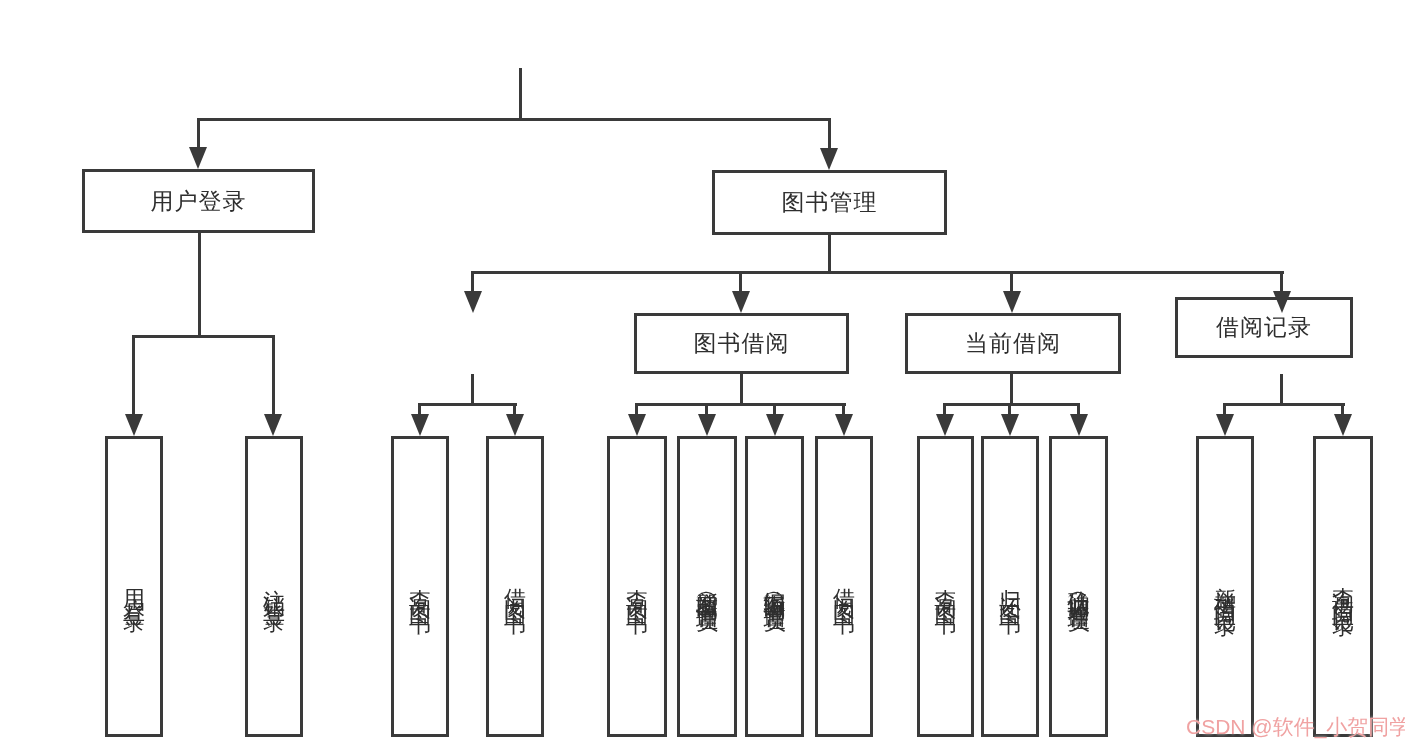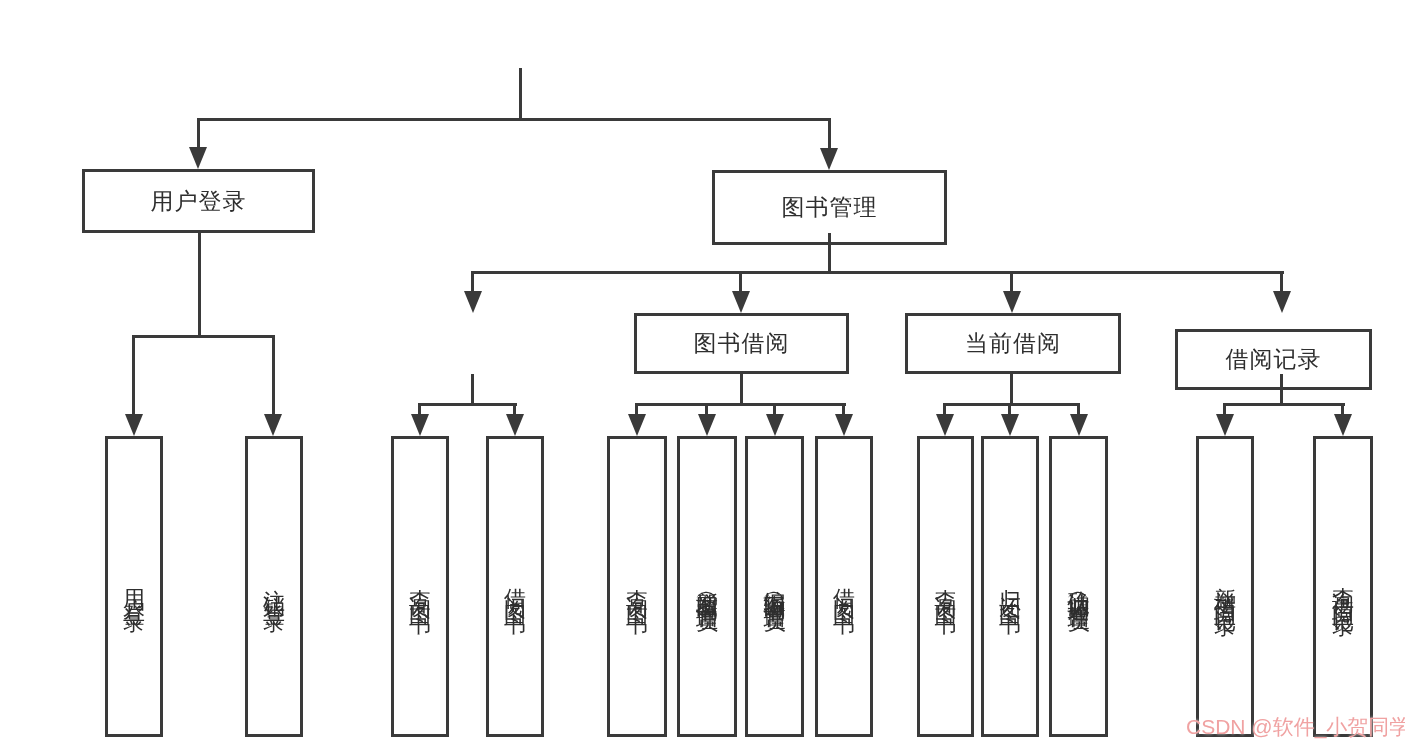--- a/index.html
+++ b/index.html
@@ -36,34 +36,34 @@
 </head>
 <body>
 
 <div id="stage">
 
 
   <div class="box" style="left:82px;top:169px;width:233px;height:64px">
     <span class="lbl">用户登录</span>
   </div>
 
-  <div class="box" style="left:712px;top:170px;width:235px;height:75px">
+  <div class="box" style="left:712px;top:170px;width:235px;height:65px">
     <span class="lbl">图书管理</span>
   </div>
 
 
   <div class="box" style="left:634px;top:313px;width:215px;height:61px">
     <span class="lbl">图书借阅</span>
   </div>
 
   <div class="box" style="left:905px;top:313px;width:216px;height:61px">
     <span class="lbl">当前借阅</span>
   </div>
 
-  <div class="box" style="left:1175px;top:329px;width:197px;height:61px">
+  <div class="box" style="left:1175px;top:297px;width:178px;height:61px">
     <span class="lbl">借阅记录</span>
   </div>
 
   <div class="box leaf" style="left:105px;top:436px;width:58px;height:301px">
     <span class="lbl">用户登录</span>
   </div>
 
   <div class="box leaf" style="left:245px;top:436px;width:58px;height:301px">
     <span class="lbl">注销登录</span>
   </div>

